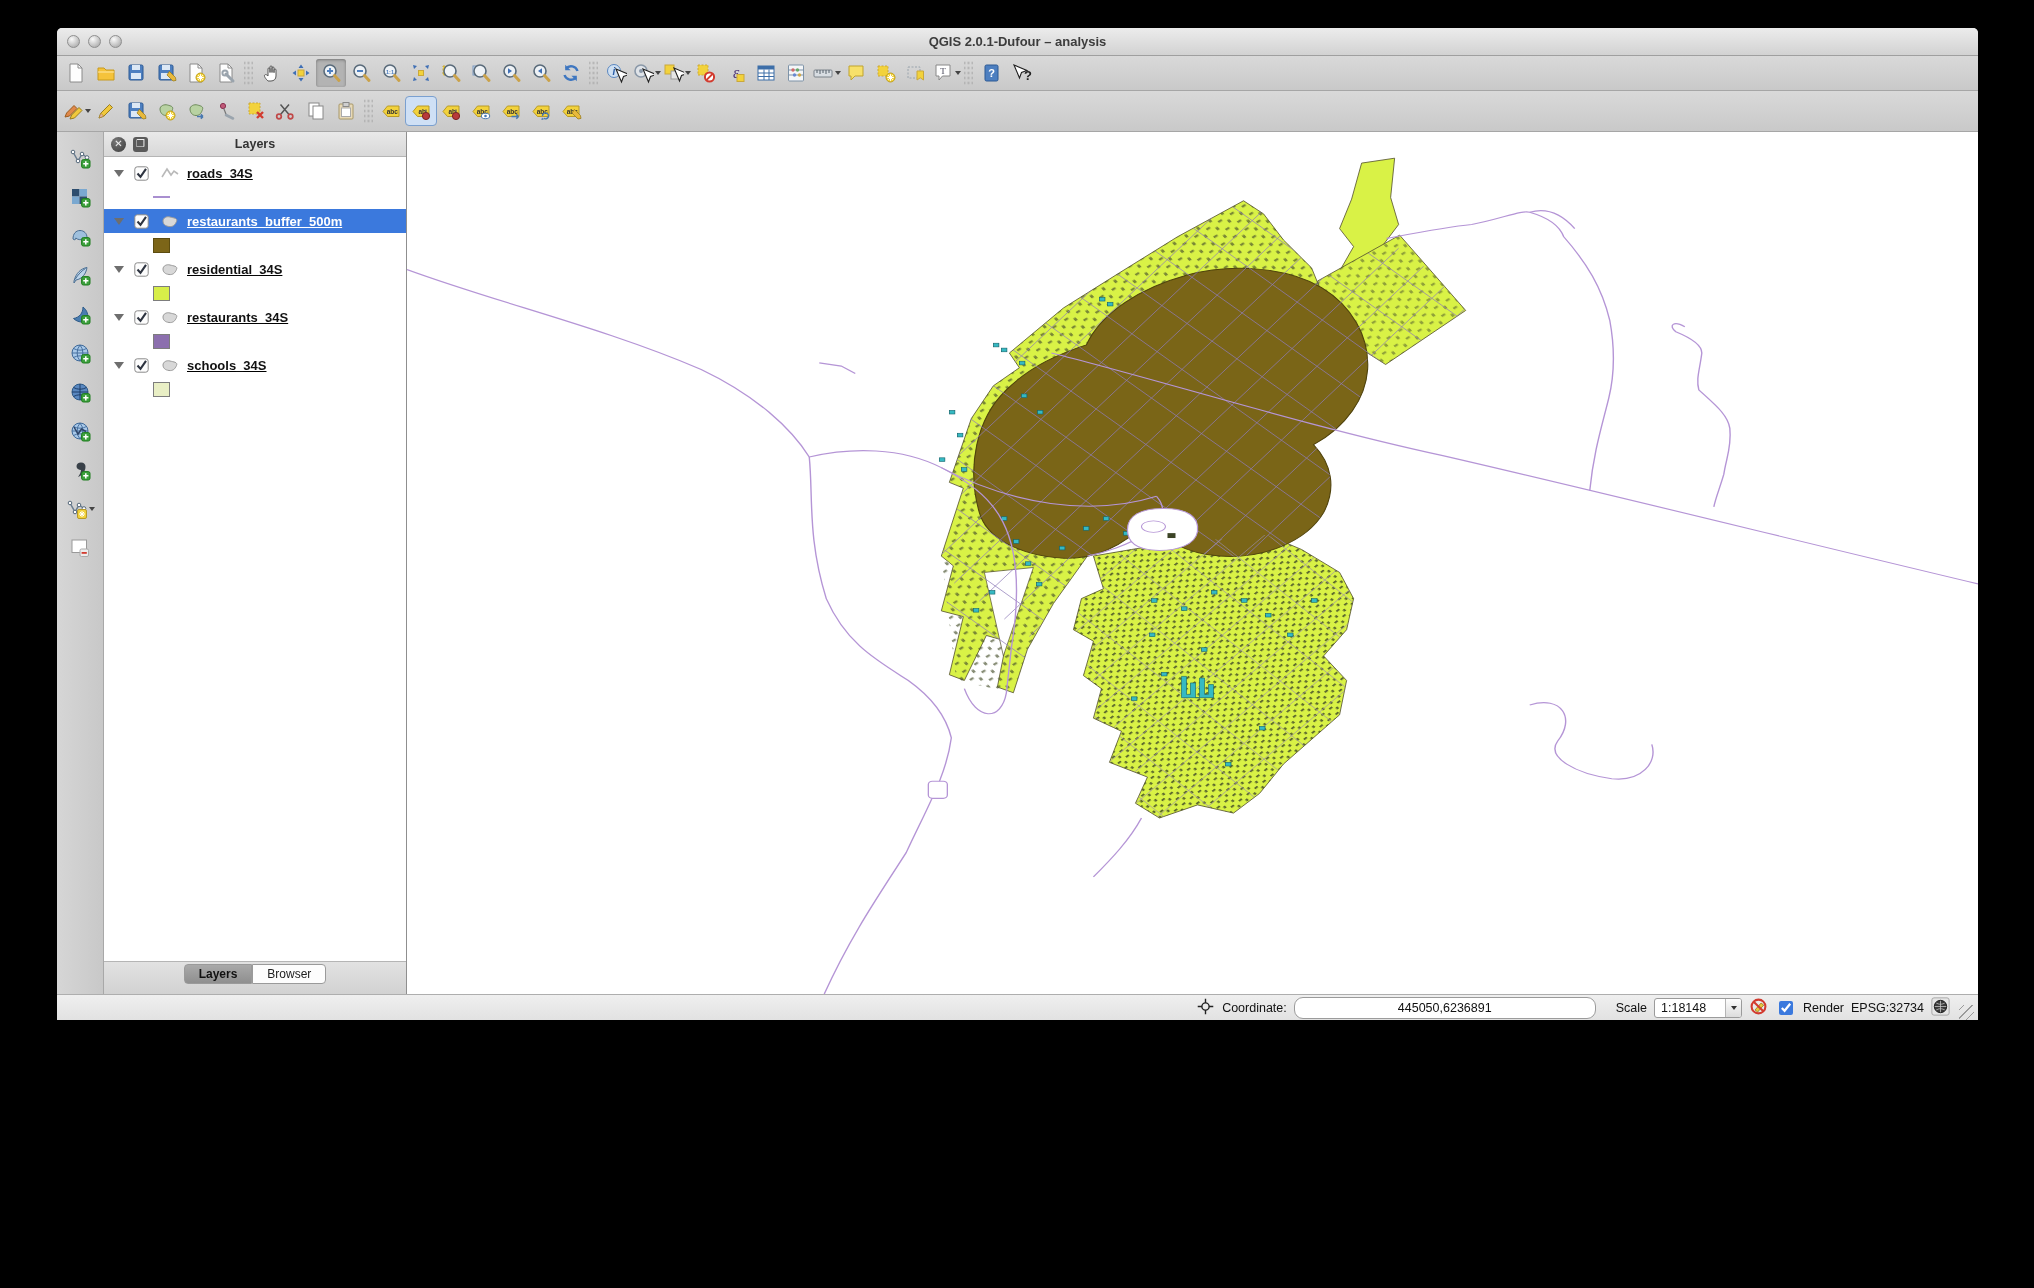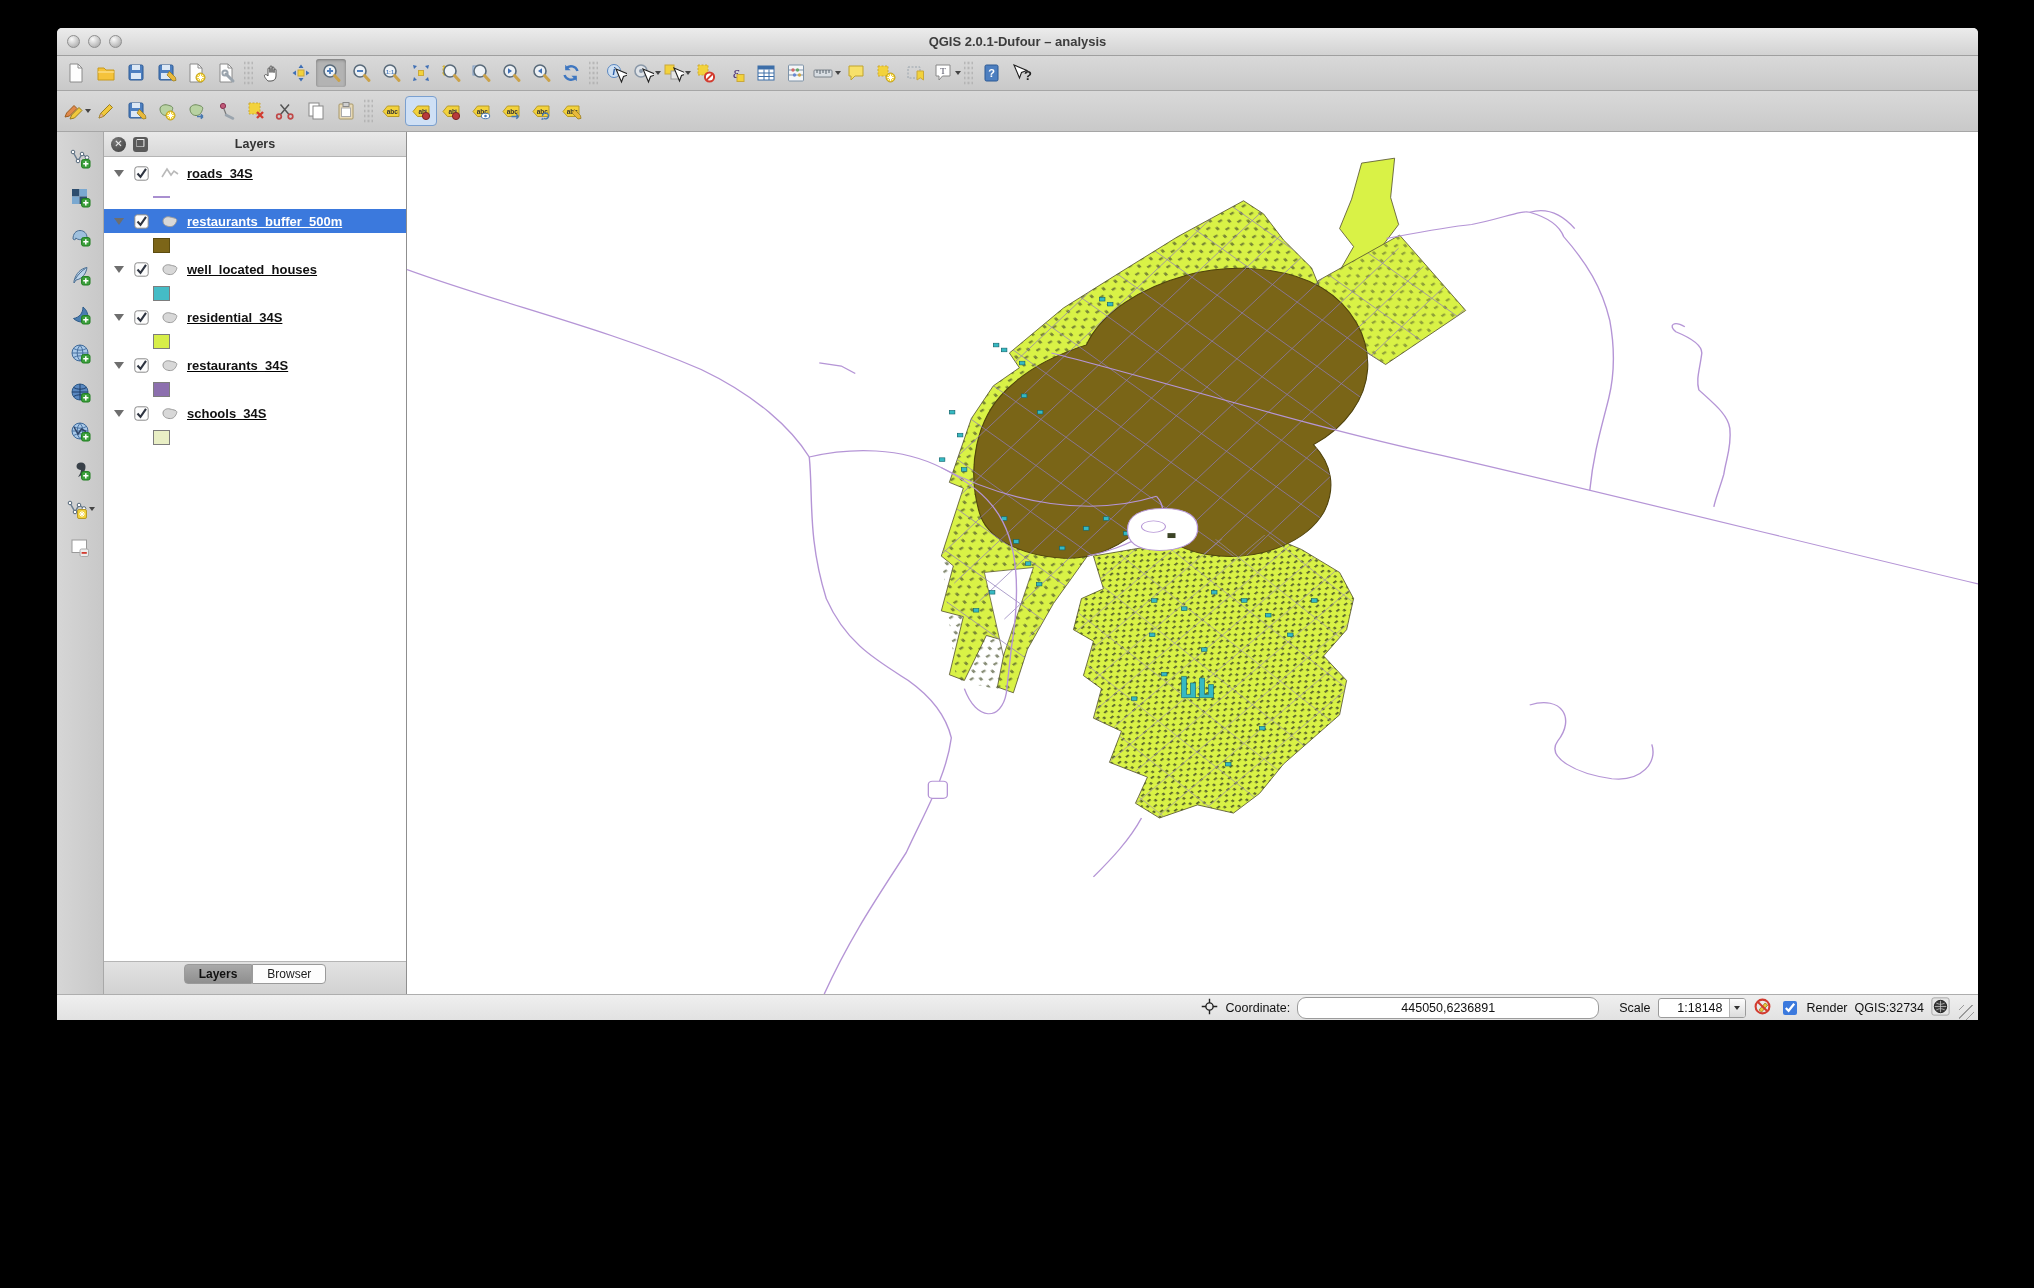--- a/index.html
+++ b/index.html
@@ -54,21 +54,21 @@
   
   #map-wrap{flex:1 1 auto;background:#fff;position:relative;min-width:0;}
   #map-wrap svg{position:absolute;inset:0;width:100%;height:100%;}
   
   #statusbar{height:25px;background:linear-gradient(#efefef,#e2e2e2);border-top:1px solid #aeaeae;
     display:flex;align-items:center;justify-content:flex-end;gap:7px;padding:0 4px 0 8px;font-size:12.5px;color:#111;flex:0 0 auto;}
   #statusbar svg{width:19px;height:19px;}
   #coord-input{width:296px;height:18px;border:1px solid #9b9b9b;border-radius:9px;background:#fff;text-align:center;font-size:12.5px;
     font-family:"Liberation Sans",sans-serif;color:#111;}
   #scale-combo{display:flex;align-items:center;border:1px solid #9b9b9b;border-radius:3px;background:#fff;height:18px;overflow:hidden;}
-  #scale-value{padding:0 6px;font-size:12.5px;min-width:58px;text-align:right;}
+  #scale-value{padding:0 6px;font-size:12.5px;min-width:58px;}
   #scale-arrow{width:15px;height:18px;background:linear-gradient(#fdfdfd,#dcdcdc);border-left:1px solid #b5b5b5;display:flex;align-items:center;justify-content:center;}
   #scale-arrow:after{content:"";width:0;height:0;border-left:3.5px solid transparent;border-right:3.5px solid transparent;border-top:4px solid #333;}
   #render-check{width:14px;height:14px;accent-color:#3b79dd;}
   #resize-grip{width:15px;height:15px;background:
      repeating-linear-gradient(135deg,transparent 0 3px,#9a9a9a 3px 4px,transparent 4px 6px);margin-left:2px;align-self:flex-end;}
   .slabel{white-space:nowrap;text-align:right;}
 </style>
 </head>
 <body>
 
@@ -558,36 +558,20 @@
                   <rect x="0.8" y="0.8" width="13.4" height="13.4" rx="2.5" fill="#fdfdfd" stroke="#8a8a8a"></rect>
                   <path d="M3.5 7.5l3 3.4L12 2.8" fill="none" stroke="#2e3440" stroke-width="2.1"></path>
                 </svg></span>
               <span class="ltype"><svg viewBox="0 0 20 16" width="20" height="16">
                   <path d="M3 8c0-3 3.5-5 7-4s8 1 6.5 4.5S13 14 9 13.5 3 11 3 8z" fill="#d8d8d8" stroke="#9a9a9a"></path>
                 </svg></span>
               <span class="layer-name" style="color: #ffffff;">restaurants_buffer_500m</span>
             </div>
             <div class="swatch-row">
               <div class="swatch" style="background: rgb(124, 101, 24); border-color: rgb(92, 76, 16);"></div>
-            </div>
-          </div>
-          <div class="layer-item">
-            <div class="layer-row">
-              <span class="expander"></span>
-              <span class="lcheck"><svg viewBox="0 0 15 15" width="15" height="15">
-                  <rect x="0.8" y="0.8" width="13.4" height="13.4" rx="2.5" fill="#fdfdfd" stroke="#8a8a8a"></rect>
-                  <path d="M3.5 7.5l3 3.4L12 2.8" fill="none" stroke="#2e3440" stroke-width="2.1"></path>
-                </svg></span>
-              <span class="ltype"><svg viewBox="0 0 20 16" width="20" height="16">
-                  <path d="M3 8c0-3 3.5-5 7-4s8 1 6.5 4.5S13 14 9 13.5 3 11 3 8z" fill="#d8d8d8" stroke="#9a9a9a"></path>
-                </svg></span>
-              <span class="layer-name">well_located_houses</span>
-            </div>
-            <div class="swatch-row">
-              <div class="swatch" style="background: rgb(69, 188, 198);"></div>
             </div>
           </div>
           <div class="layer-item">
             <div class="layer-row">
               <span class="expander"></span>
               <span class="lcheck"><svg viewBox="0 0 15 15" width="15" height="15">
                   <rect x="0.8" y="0.8" width="13.4" height="13.4" rx="2.5" fill="#fdfdfd" stroke="#8a8a8a"></rect>
                   <path d="M3.5 7.5l3 3.4L12 2.8" fill="none" stroke="#2e3440" stroke-width="2.1"></path>
                 </svg></span>
               <span class="ltype"><svg viewBox="0 0 20 16" width="20" height="16">
@@ -763,21 +747,21 @@
     </span>
     <span>
       <svg viewBox="0 0 22 22">
           <path d="M7 15l7-8 3 2.4-7 8z" fill="#e8c83c" stroke="#9a7d20"></path>
           <circle cx="11" cy="11" r="8" fill="none" stroke="#d23b2f" stroke-width="2.4"></circle>
           <path d="M5.4 5.4l11.2 11.2" stroke="#d23b2f" stroke-width="2.4"></path>
         </svg>
     </span>
     <input type="checkbox" id="render-check" checked="" style="">
     <span class="slabel">Render</span>
-    <span class="slabel">QGIS:32734</span>
+    <span class="slabel">EPSG:32734</span>
     <span>
       <svg viewBox="0 0 22 22">
           <rect x="1" y="1" width="20" height="20" rx="2.5" fill="#e6e6e6" stroke="#a0a0a0"></rect>
           <circle cx="11" cy="11" r="7.2" fill="#3a3a3a"></circle>
           <path d="M3.8 11h14.4M11 3.8v14.4M5.8 6.6c3 2.4 7.4 2.4 10.4 0M5.8 15.4c3-2.4 7.4-2.4 10.4 0" stroke="#c6c6c6" fill="none" stroke-width="0.9"></path>
           <circle cx="11" cy="11" r="7.2" fill="none" stroke="#111"></circle>
         </svg>
     </span>
     <span id="resize-grip"></span>
   </div>

